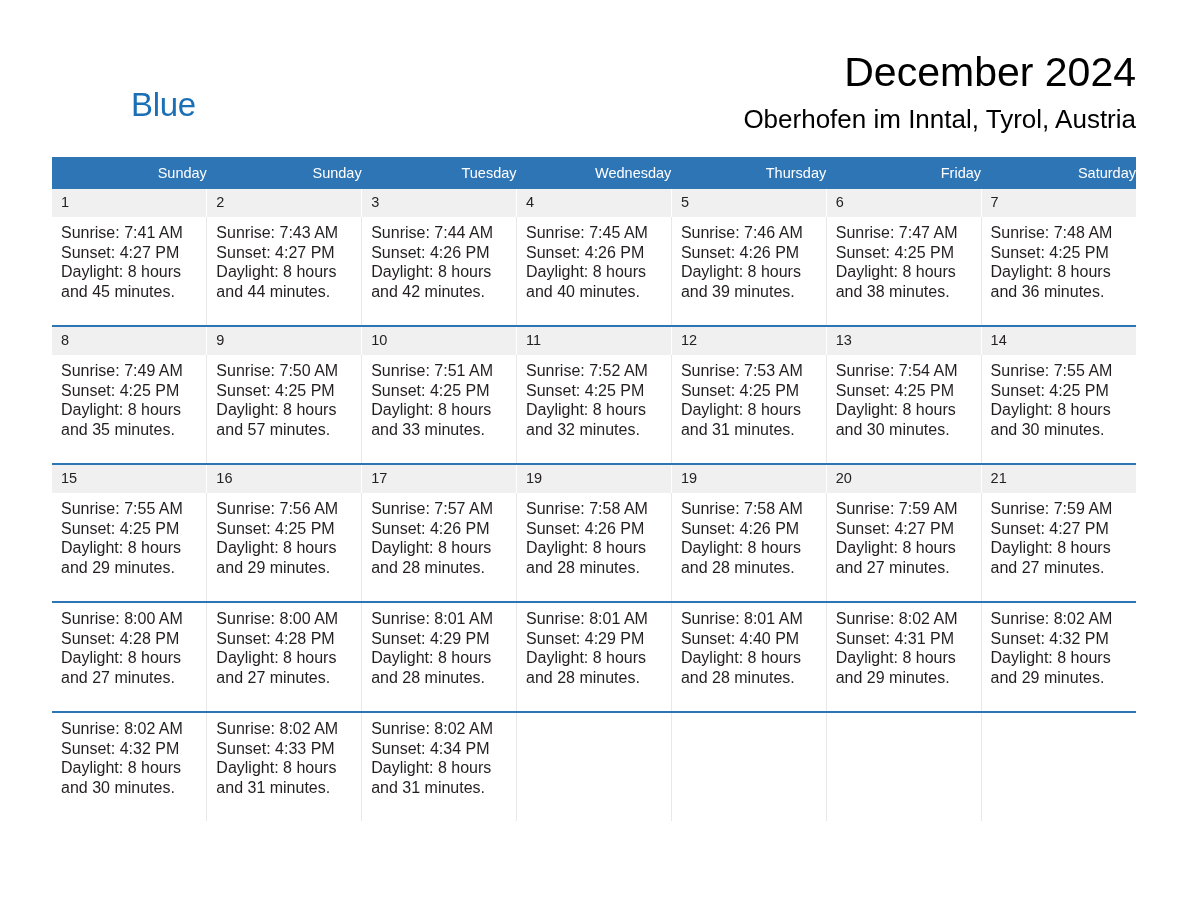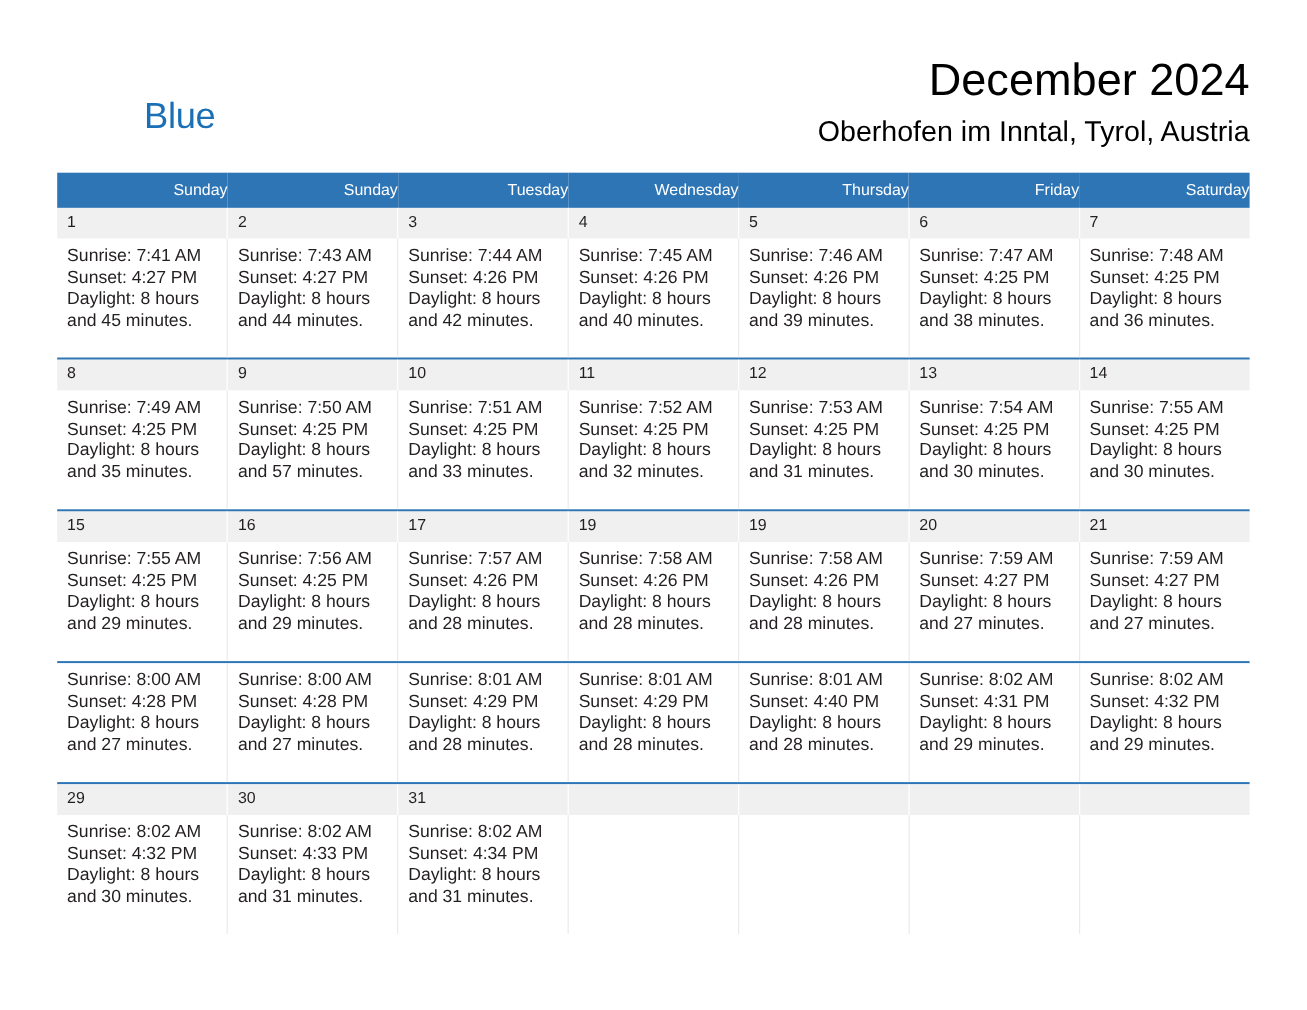--- a/index.html
+++ b/index.html
@@ -419,29 +419,20 @@
             <span class="info-line">Sunrise: 8:02 AM</span>
             <span class="info-line">Sunset: 4:32 PM</span>
             <span class="info-line">Daylight: 8 hours</span>
             <span class="info-line">and 29 minutes.</span>
           </td>
         </tr>
 
         <tr class="weekrule">
           <td colspan="7"></td>
         </tr>
-        <tr class="daynums">
-          <td>29</td>
-          <td>30</td>
-          <td>31</td>
-          <td></td>
-          <td></td>
-          <td></td>
-          <td></td>
-        </tr>
         <tr class="details">
           <td>
             <span class="info-line">Sunrise: 8:02 AM</span>
             <span class="info-line">Sunset: 4:32 PM</span>
             <span class="info-line">Daylight: 8 hours</span>
             <span class="info-line">and 30 minutes.</span>
           </td>
           <td>
             <span class="info-line">Sunrise: 8:02 AM</span>
             <span class="info-line">Sunset: 4:33 PM</span>

